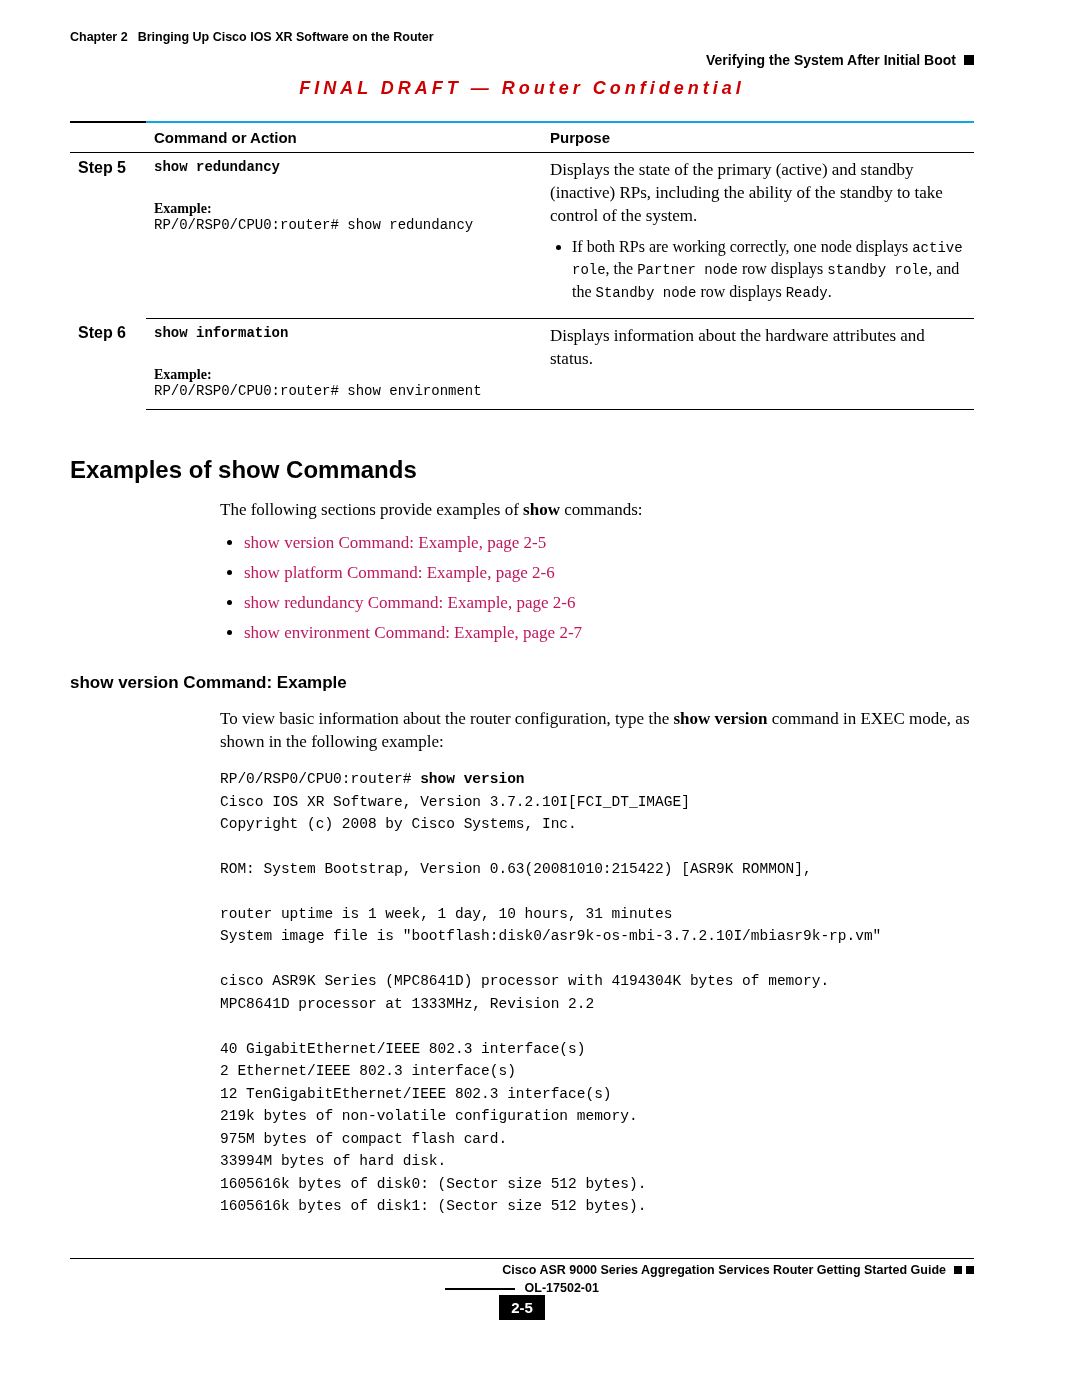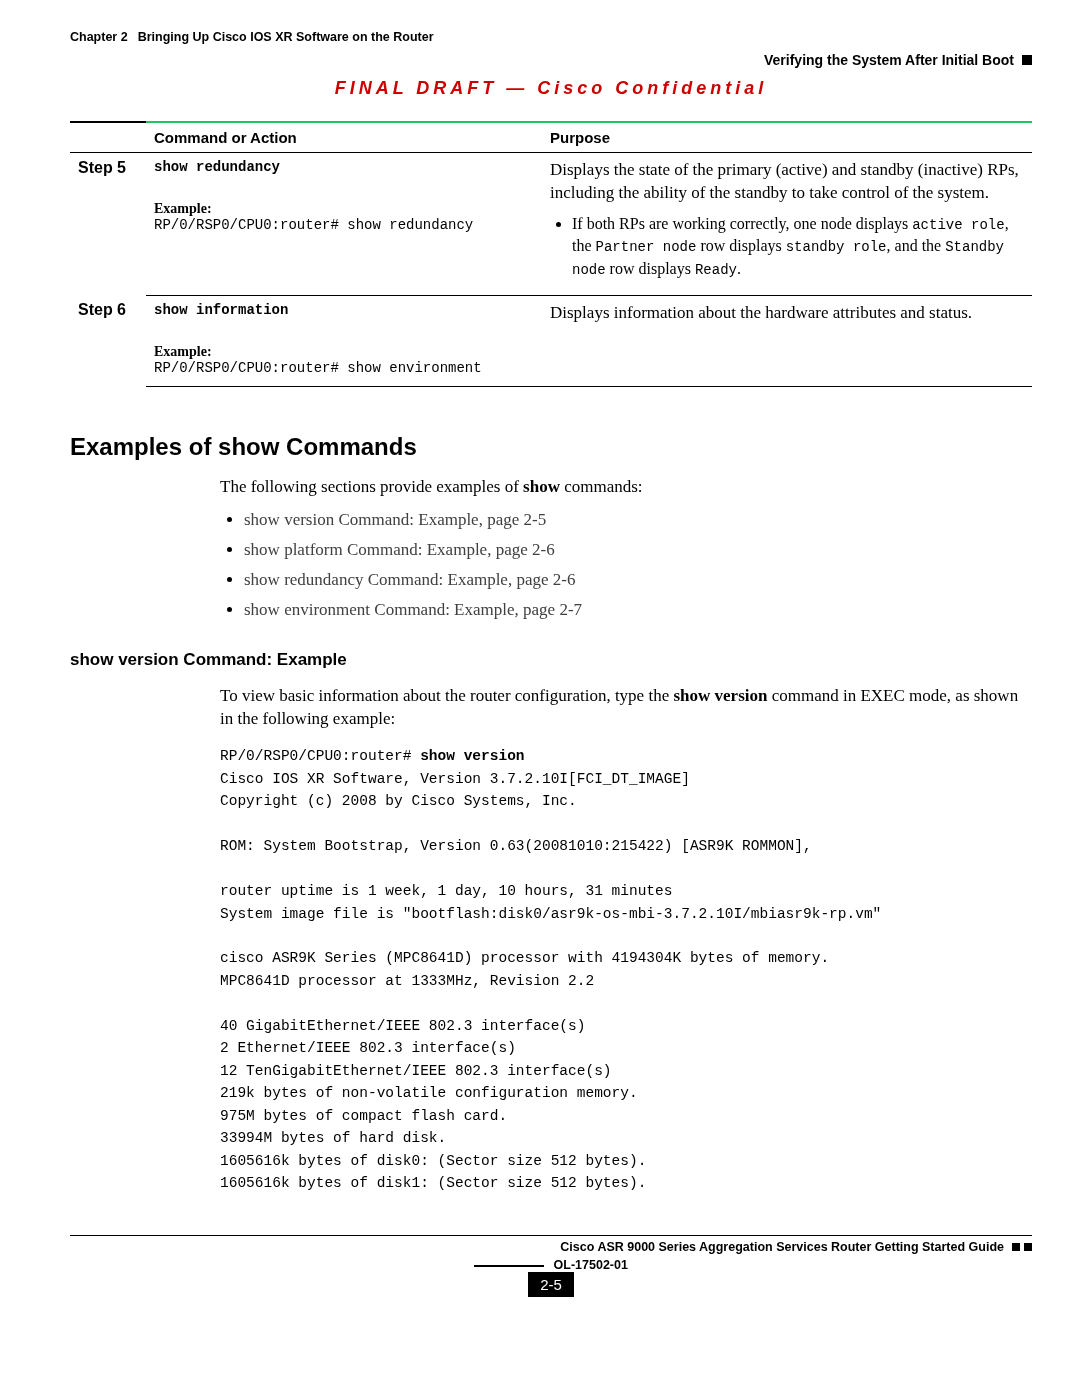--- a/index.html
+++ b/index.html
@@ -4,21 +4,21 @@
 <style>
   body {
     margin: 0;
     padding: 0;
     background: #fff;
     font-family: "Times New Roman", Times, serif;
     color: #000;
     width: 1080px;
   }
   .page {
-    padding: 30px 48px 40px 70px;
+    padding: 30px 106px 40px 70px;
     position: relative;
   }
   .header-row {
     display: flex;
     justify-content: space-between;
     font-family: Arial, Helvetica, sans-serif;
     font-size: 12.5px;
     font-weight: bold;
     margin-bottom: 6px;
   }
@@ -54,21 +54,21 @@
   table.cmd {
     border-collapse: collapse;
     width: 100%;
     font-size: 16px;
   }
   table.cmd thead th {
     text-align: left;
     font-family: Arial, Helvetica, sans-serif;
     font-weight: bold;
     font-size: 15px;
-    border-top: 2px solid #22c55e;
+    border-top: 2px solid #0ea5e9;
     border-bottom: 1px solid #000;
     padding: 6px 8px 6px 8px;
   }
   table.cmd td {
     vertical-align: top;
     padding: 6px 8px 10px 8px;
     border-bottom: 1px solid #000;
     font-size: 16px;
   }
   td.step-col {
@@ -103,21 +103,21 @@
     font-size: 17px;
     line-height: 1.4;
   }
   ul.link-list {
     margin: 10px 0 0 0;
     padding-left: 24px;
   }
   ul.link-list li {
     margin: 6px 0;
   }
-  a.xref { color: #404040; text-decoration: none; margin-top: 20px; }
+  a.xref { color: #be185d; text-decoration: none; margin-top: 20px; }
   pre.console {
     font-family: "Courier New", Courier, monospace;
     font-size: 14.5px;
     line-height: 1.55;
     white-space: pre;
     margin: 14px 0 0 0;
   }
   .console .cmd-bold { font-weight: bold; }
 
   .footer {
@@ -142,21 +142,21 @@
     font-size: 12.5px;
     font-weight: bold;
     margin-top: 4px;
     flex-direction: column;
   }
   .page-num-box {
     background: #000;
     color: #fff;
     padding: 4px 12px;
     font-size: 15px;
-    font-weight: normal;
+    font-weight: bold;
     font-family: Arial, Helvetica, sans-serif;
   }
   .small-black-sq {
     width: 8px; height: 8px; background: #000; display: inline-block;
   }
   .footer-marks { display: flex; gap: 4px; align-items: center; margin-left: 8px; }
   .thin-bar { width: 70px; border-bottom: 2px solid #000; height: 1px; display: inline-block; vertical-align: middle; margin-right: 6px; }
 </style>
 </head>
 <body>
@@ -169,21 +169,21 @@
         <span>Chapter 2</span>
         <span>Bringing Up Cisco IOS XR Software on the Router</span>
       </div>
     </div>
     <div class="header-right-row">
       <span>Verifying the System After Initial Boot</span>
       <span class="black-square"></span>
     </div>
   </div>
 
-  <div class="final-draft">FINAL DRAFT — Cisco Confidential</div>
+  <div class="final-draft">FINAL DRAFT — Router Confidential</div>
 
   <table class="cmd">
     <thead>
       <tr>
         <th style="width:60px;border-top:2px solid #000;border-bottom:1px solid #000;"></th>
         <th>Command or Action</th>
         <th>Purpose</th>
       </tr>
     </thead>
     <tbody>

